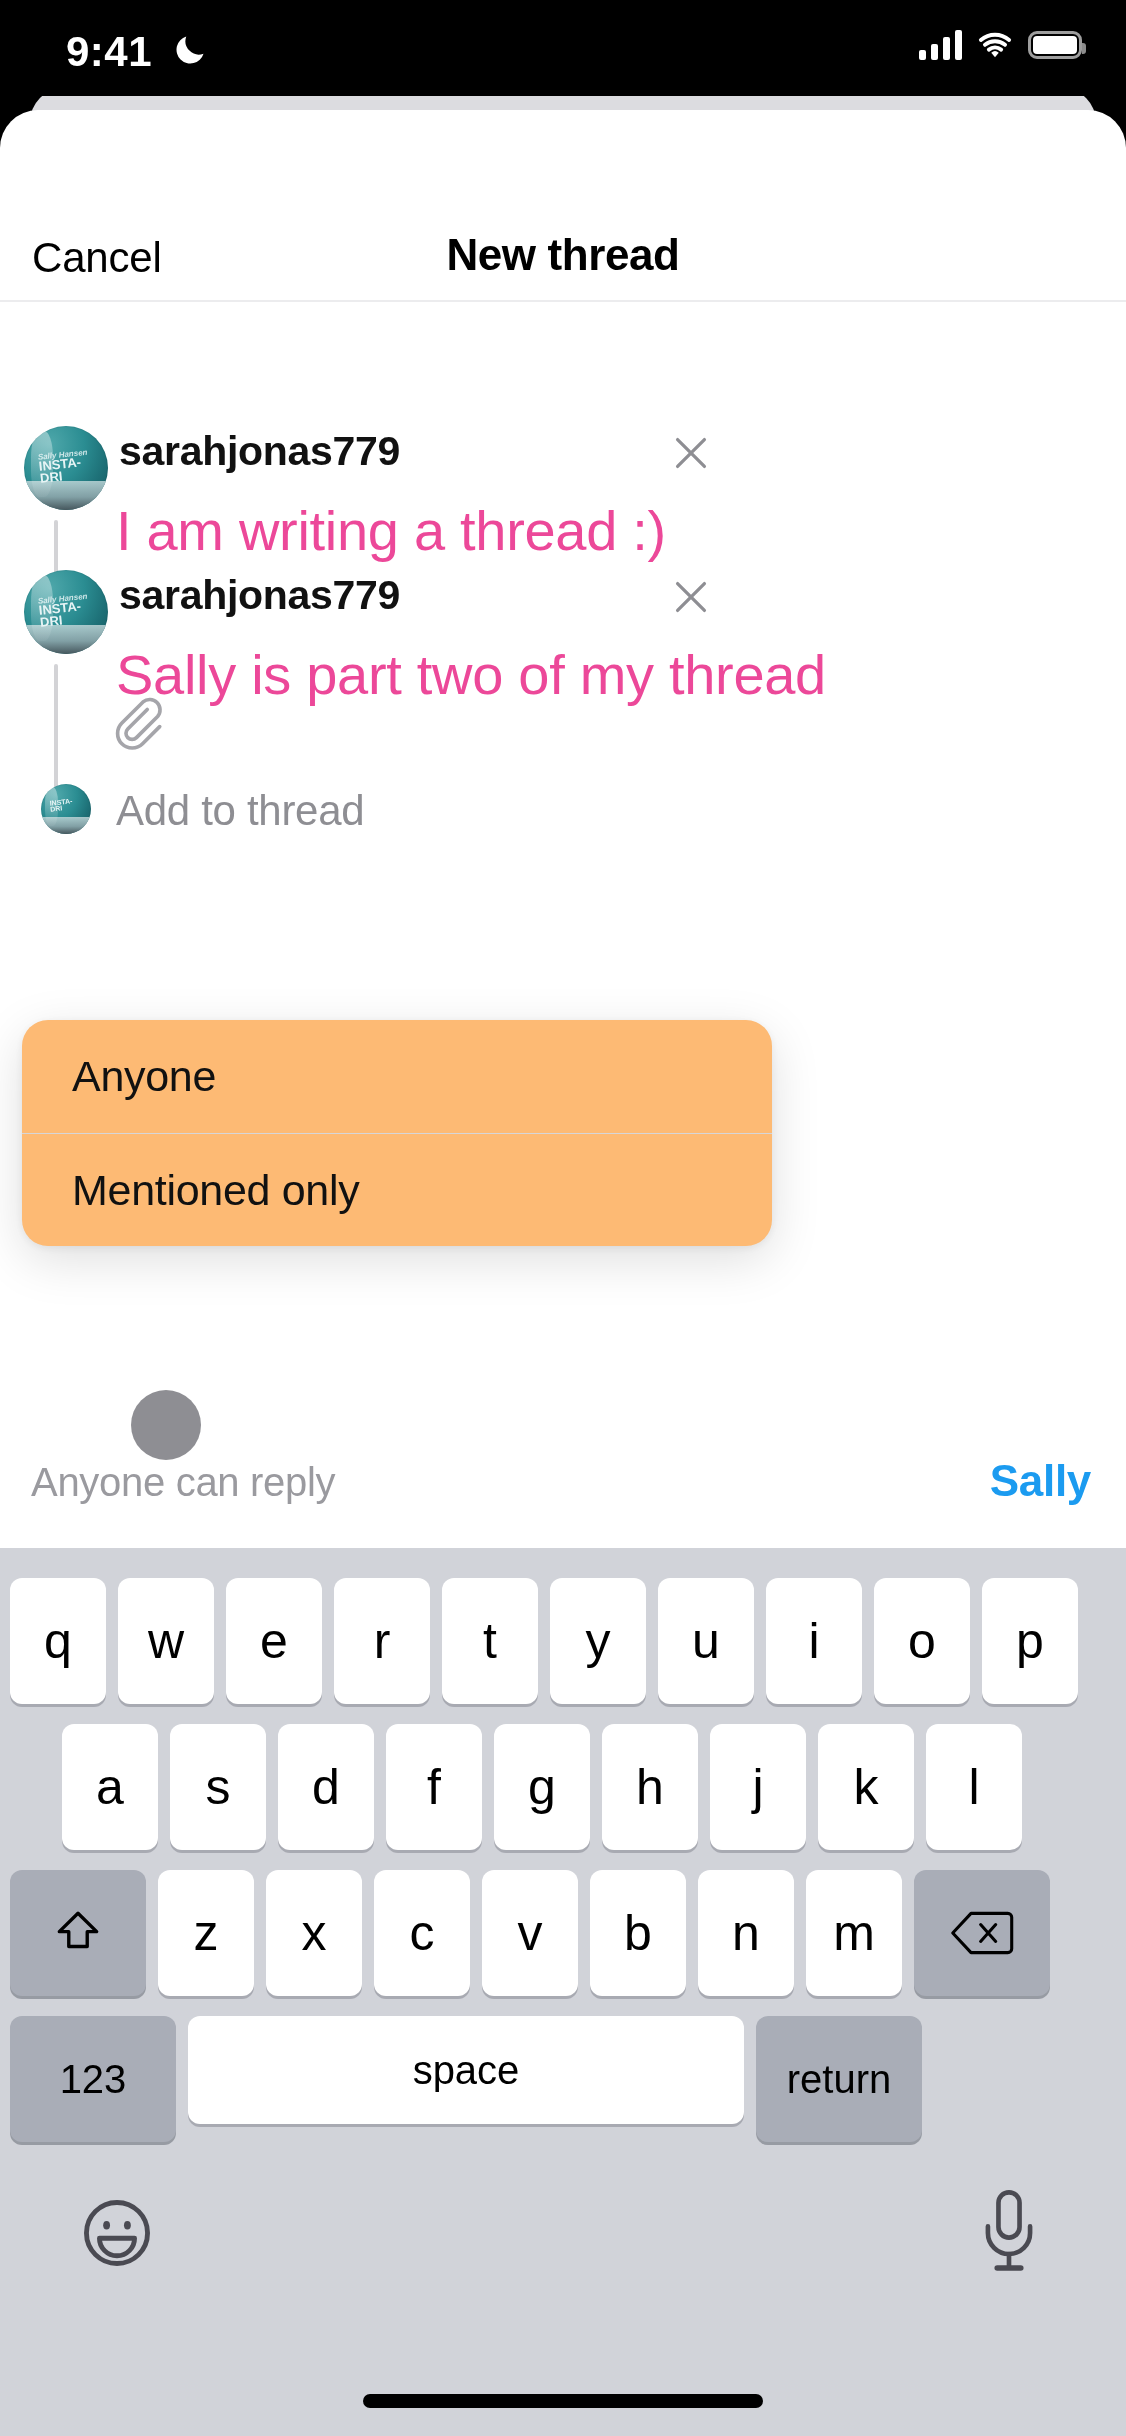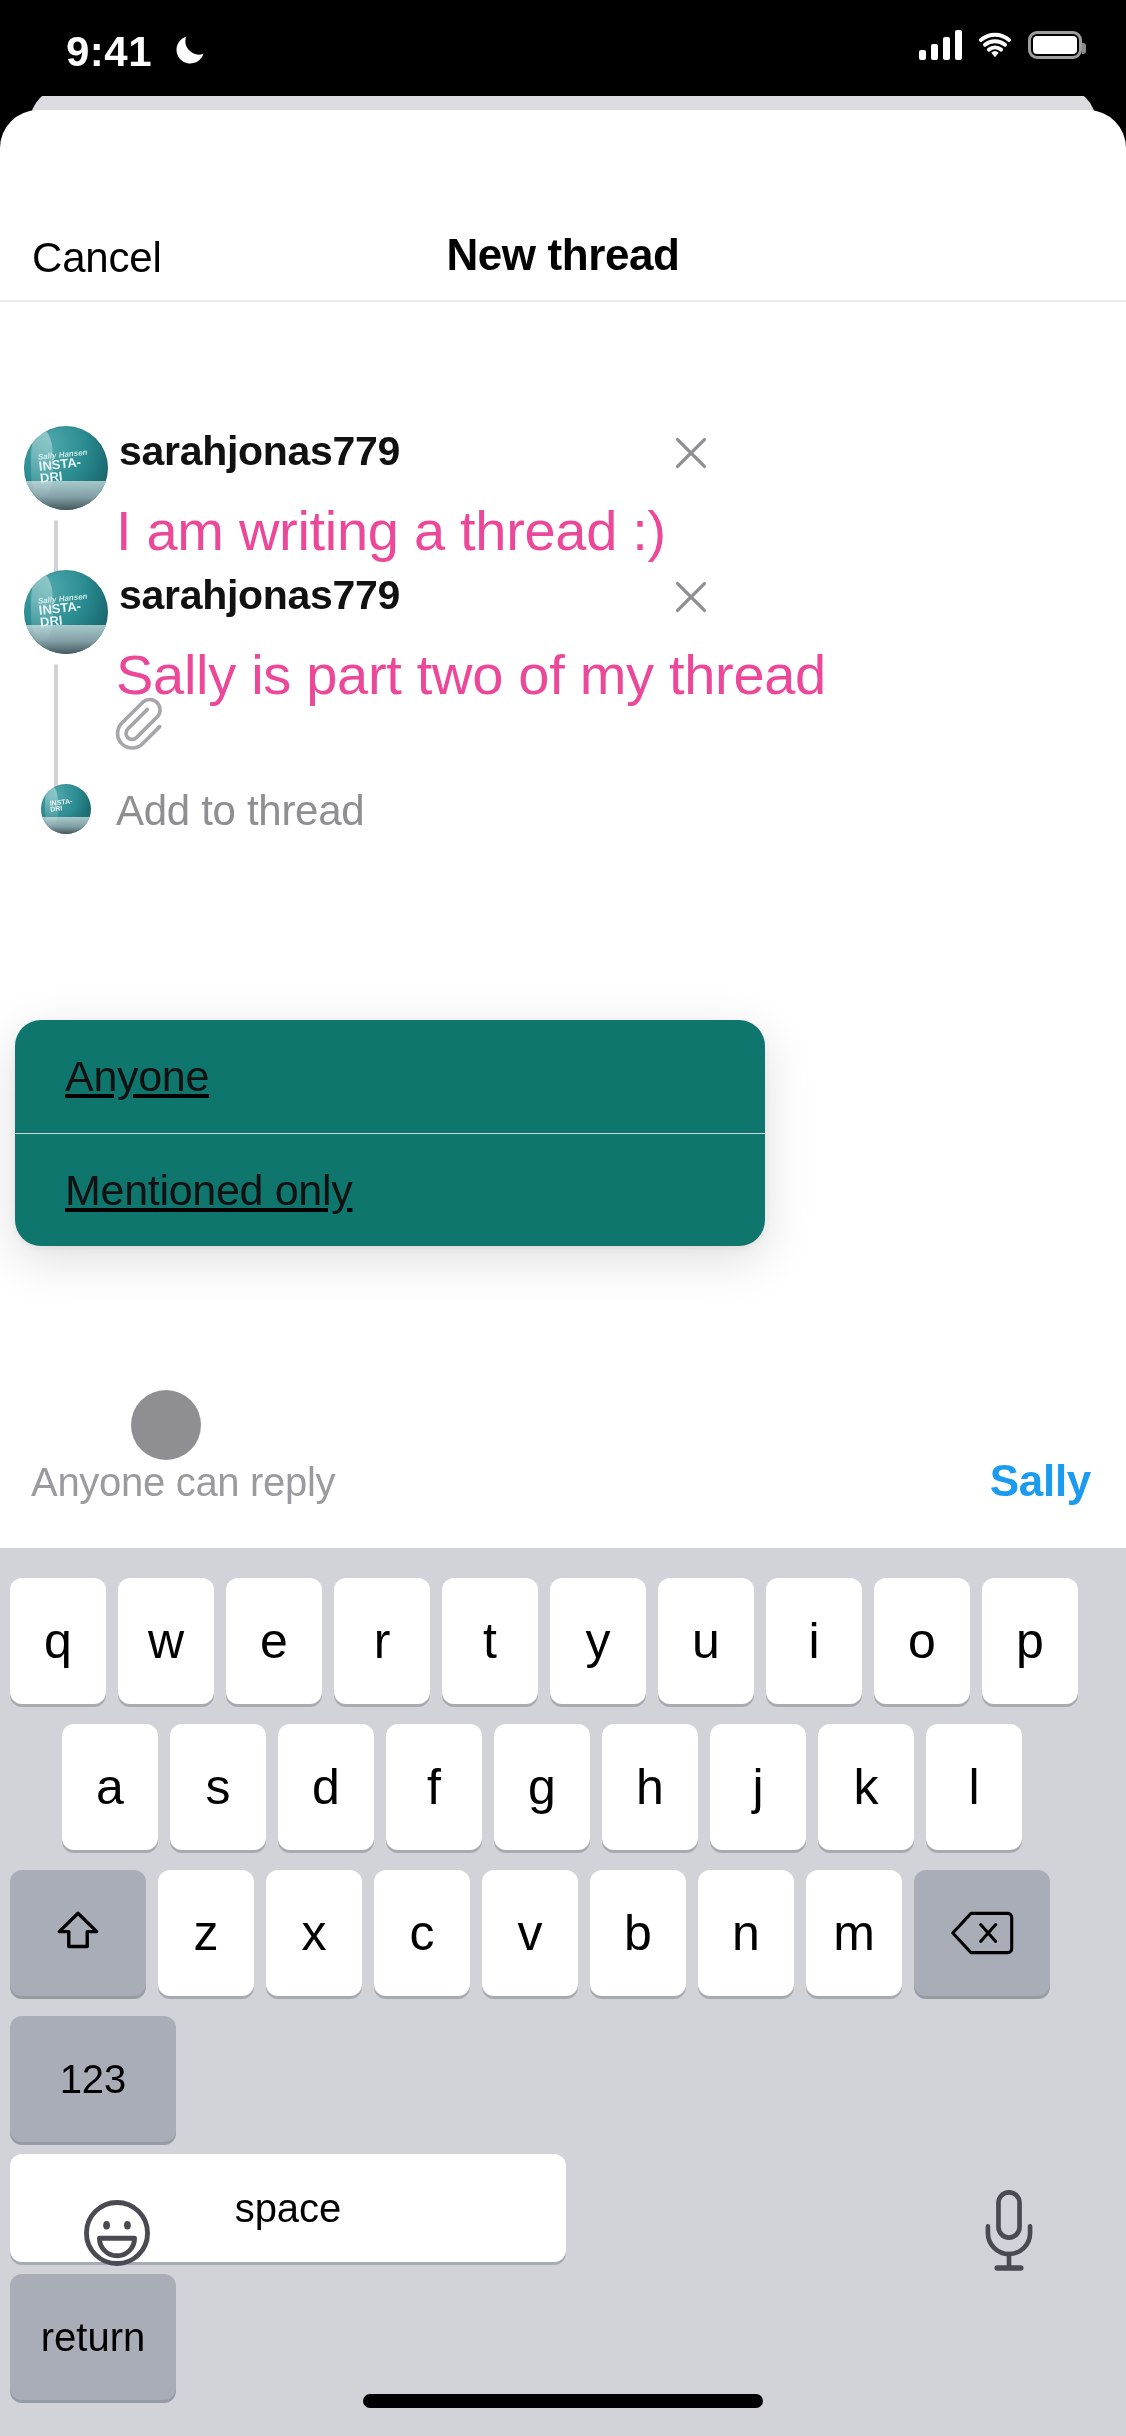--- a/index.html
+++ b/index.html
@@ -123,27 +123,26 @@
   }
 
   .clip{ position:absolute; }
 
   .addrow-label{
     position:absolute; font-size:42px; color:#8e8e93; letter-spacing:-0.3px;
   }
 
   
   .dropdown{
-    position:absolute; left:15px; top:1020px;
+    position:absolute; left:22px; top:1020px;
     width:750px; border-radius:26px;
-    background:#0f766e;
+    background:#fdba74;
     box-shadow:0 14px 50px rgba(0,0,0,.13), 0 2px 10px rgba(0,0,0,.07);
     z-index:40; overflow:hidden;
     backdrop-filter:blur(20px);
-    text-decoration:underline;
   }
   .dd-item{
     position:relative; height:113px; display:flex; align-items:center;
     padding-left:50px; font-size:43px; color:#111; letter-spacing:-0.3px;
   }
   .dd-item + .dd-item{ border-top:1.5px solid #d6d6d9; }
 
   
   .bottombar{
     position:absolute; left:1px; bottom:0; width:1126px; height:122px;
@@ -183,21 +182,21 @@
   .key.gray{ background:#a9adb7; box-shadow:0 3px 0 rgba(120,124,134,.65); }
   .key.wide{ font-size:40px; }
 
   .krow1{ left:10px; top:30px; gap:12px; }
   .krow1 .key{ width:96px; height:126px; }
   .krow2{ left:62px; top:176px; gap:12px; }
   .krow2 .key{ width:96px; height:126px; }
   .krow3{ left:10px; top:322px; gap:12px; }
   .krow3 .key{ width:96px; height:126px; }
   .krow3 .key.mod{ width:136px; }
-  .krow4{ left:10px; top:468px; gap:12px;flex-direction:column; }
+  .krow4{ left:10px; top:468px; gap:12px; }
   .key-123{ width:166px; height:126px; }
   .key-space{ width:556px; height:108px; }
   .key-return{ width:166px; height:126px; }
 
   .kb-bottom{
     position:absolute; left:0; top:630px; width:1126px; height:140px;
   }
   .kb-emoji{ position:absolute; left:78px; top:16px; width:78px; height:78px; }
   .kb-mic{ position:absolute; right:86px; top:10px; width:62px; height:88px; }
 

